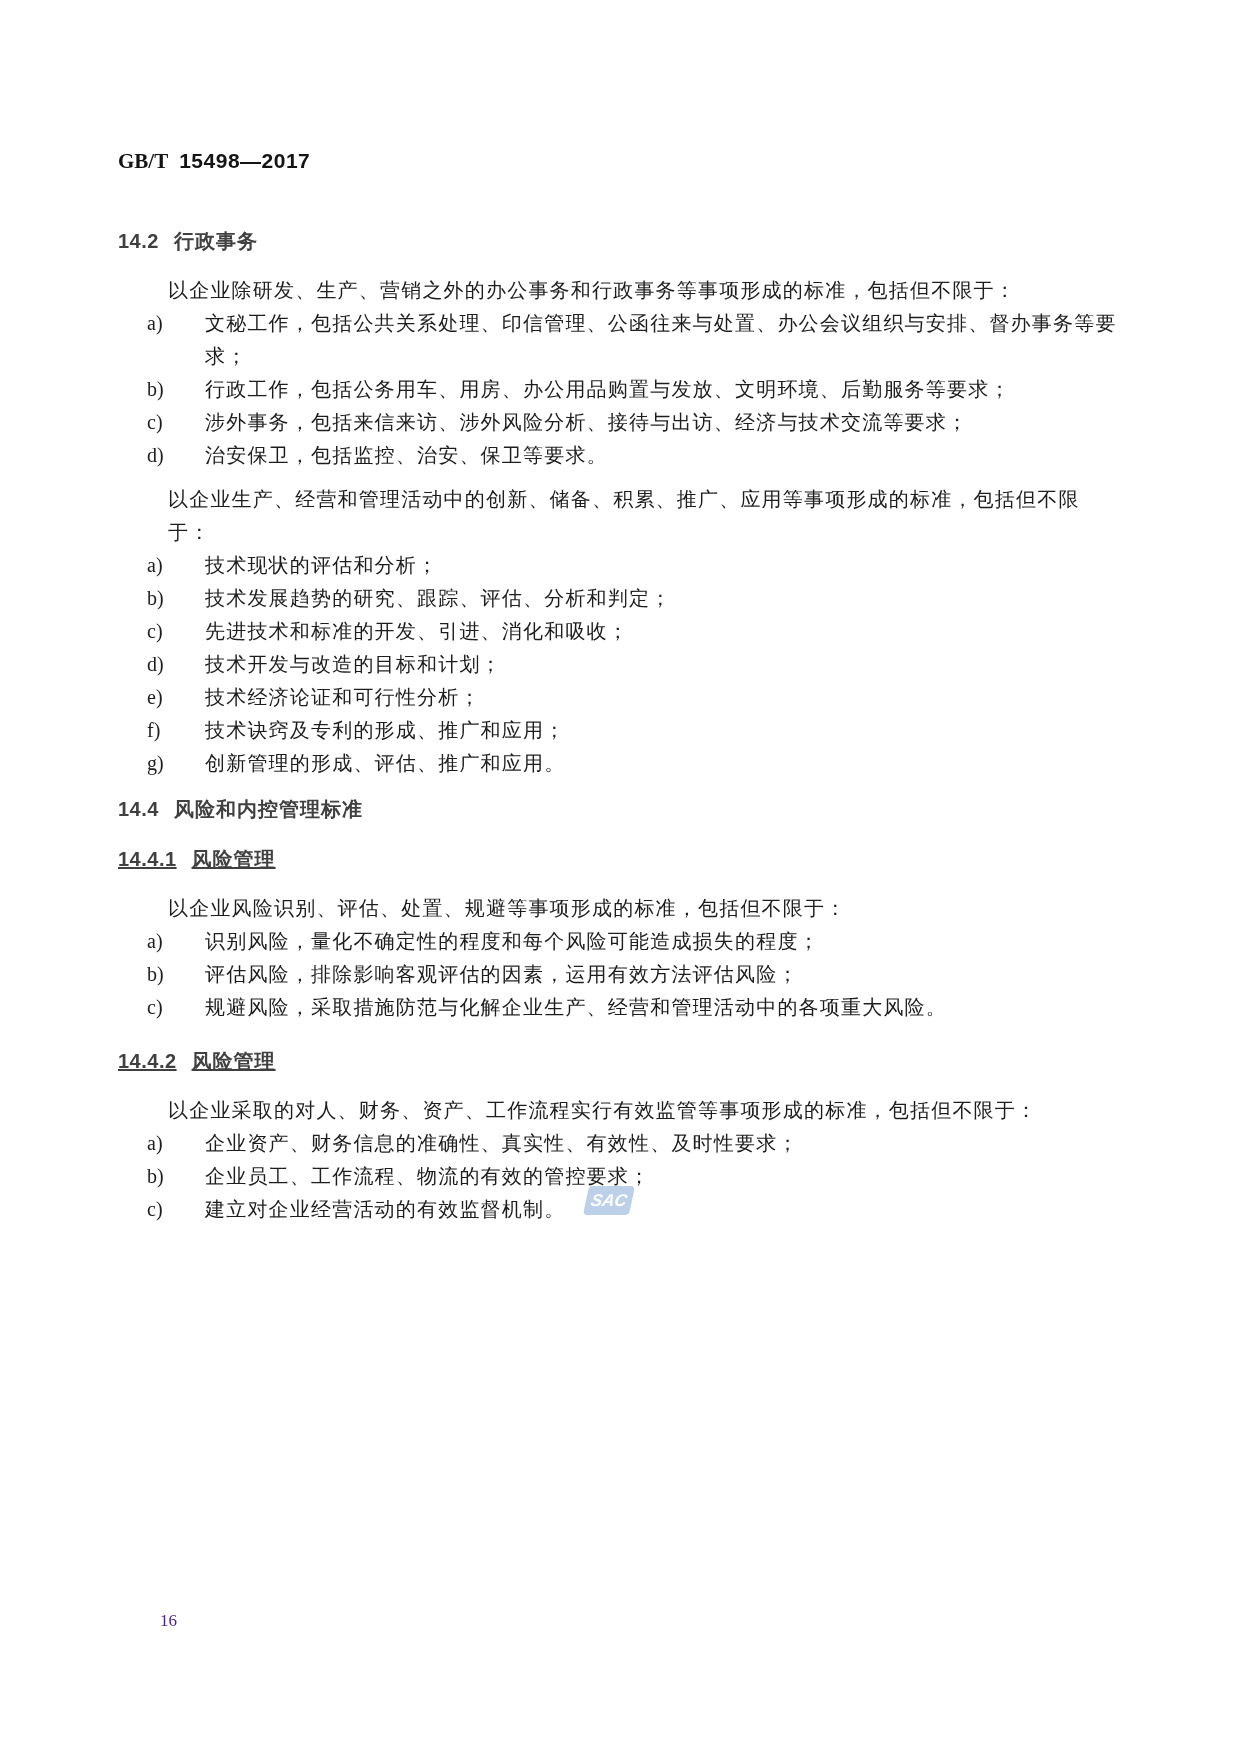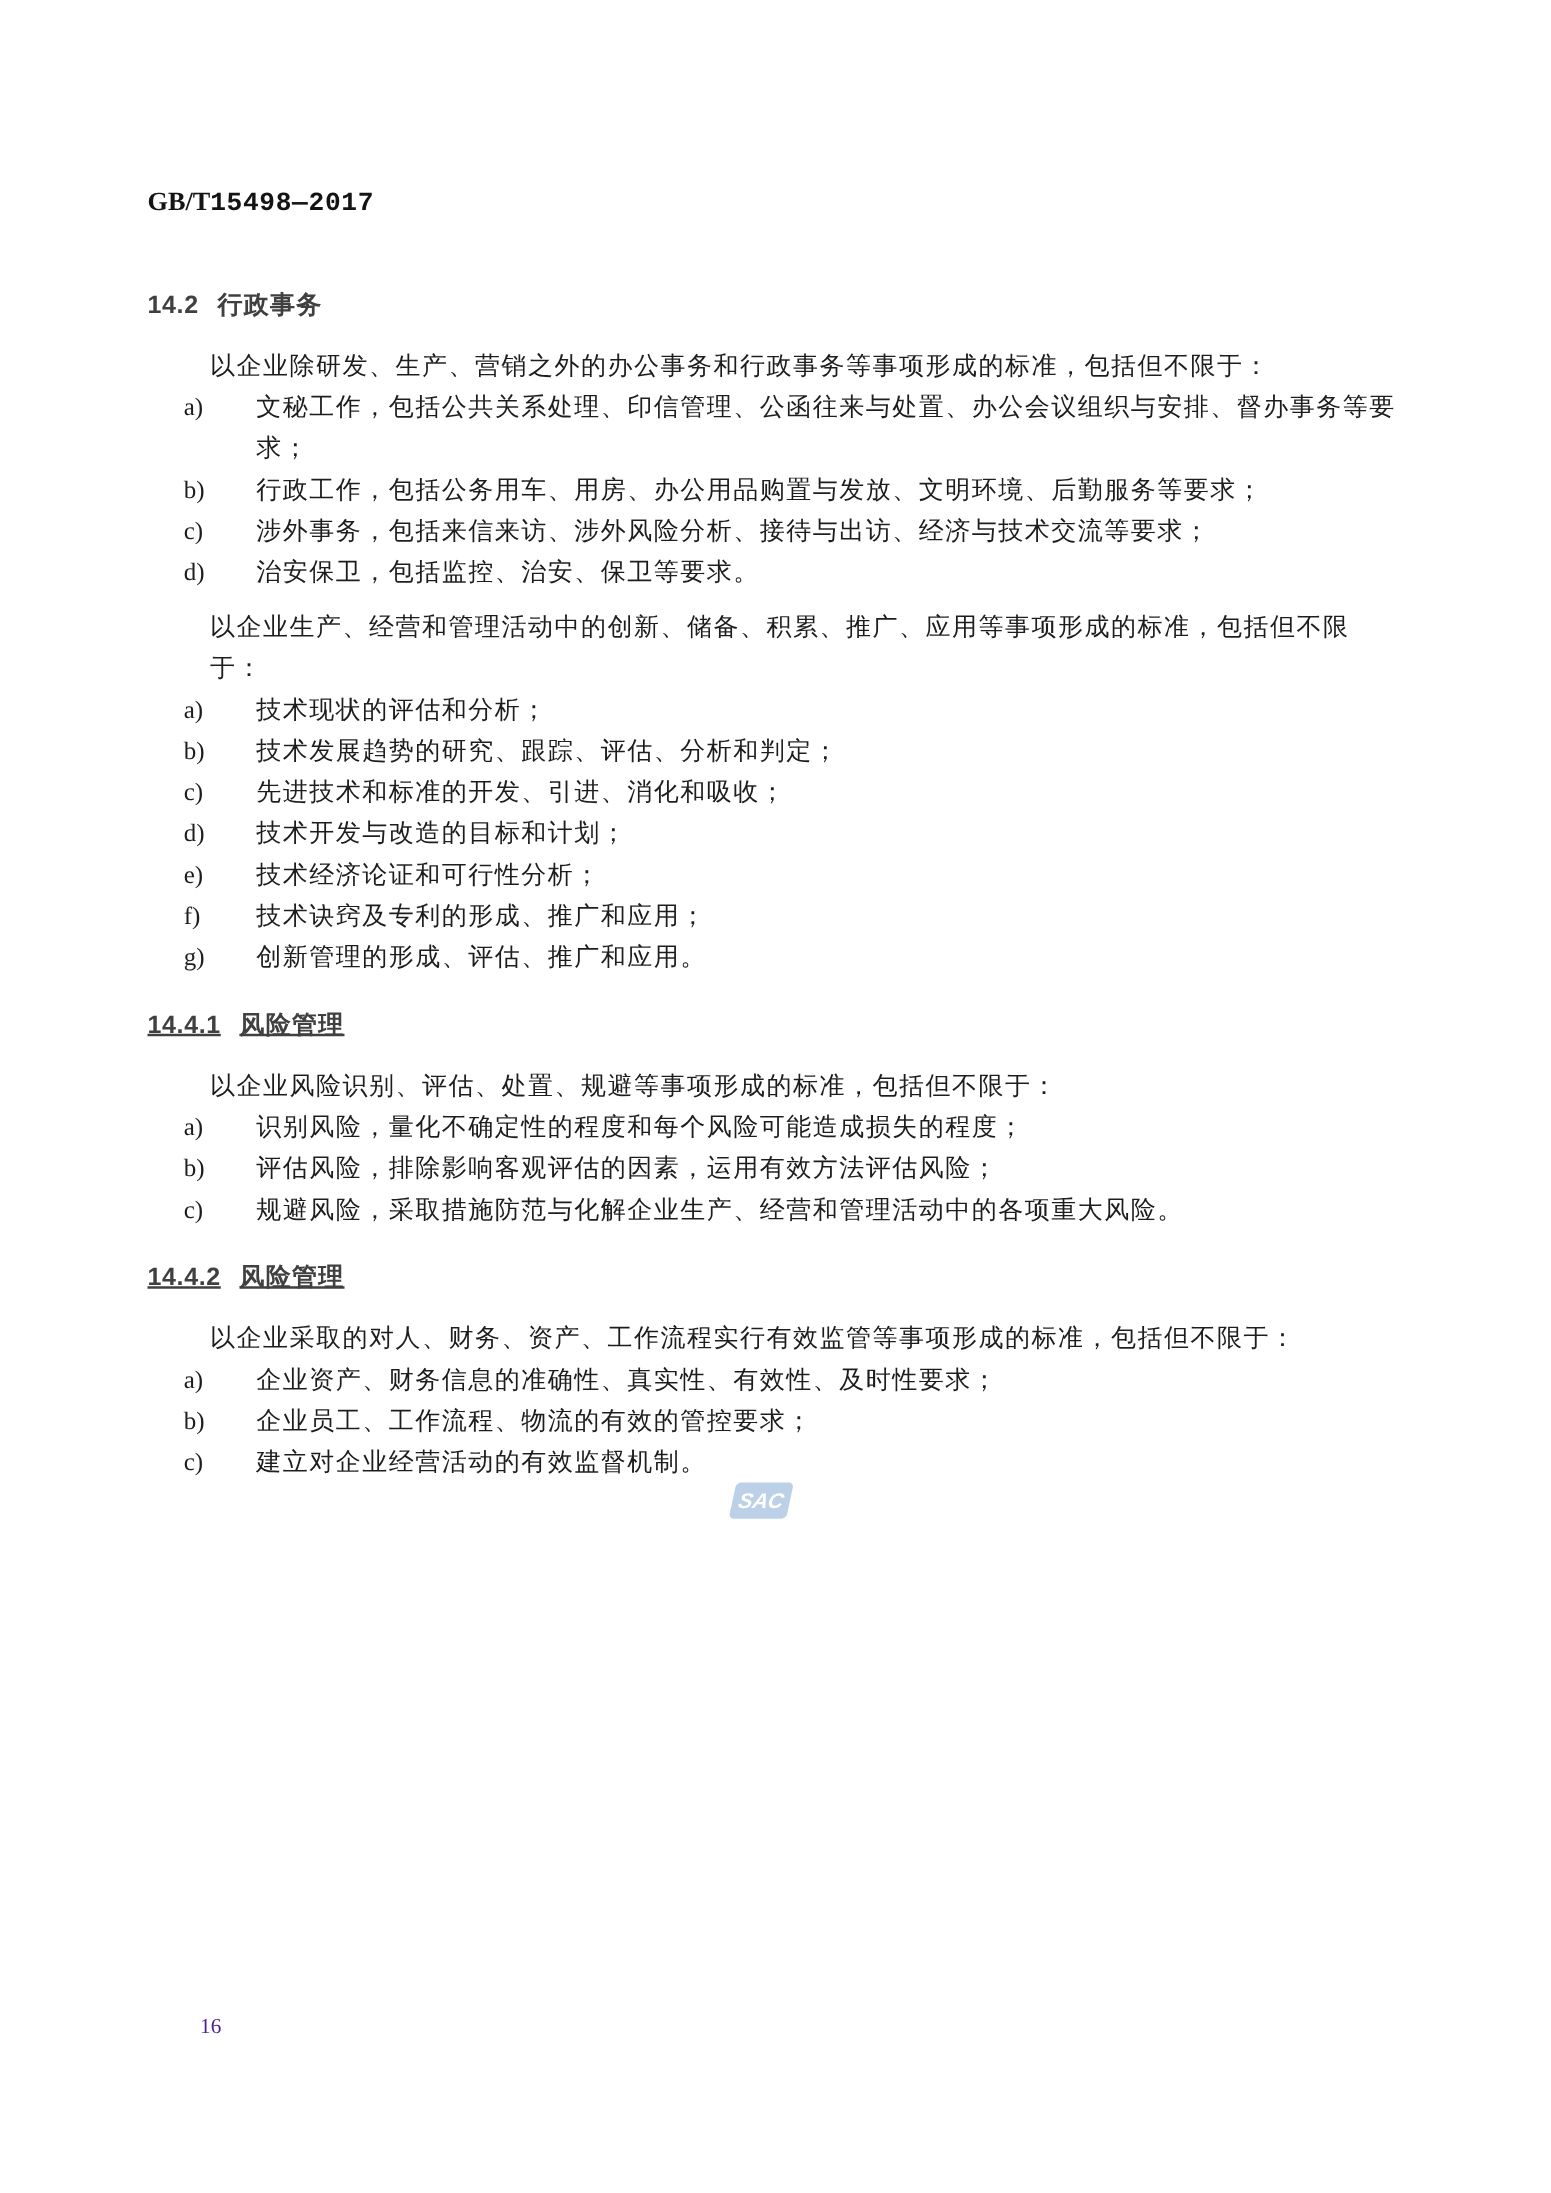--- a/index.html
+++ b/index.html
@@ -15,21 +15,22 @@
     overflow: hidden;
   }
   .content { position: relative; z-index: 1; }
   .doc-header {
     font-size: 21px;
     font-weight: bold;
     line-height: 26px;
     color: #141414;
   }
   .doc-header .code {
-    font-family: Liberation Mono, monospace;
+    margin-left: 11px;
+    font-family: Liberation Sans, sans-serif;
     font-weight: 600;
     letter-spacing: 0.5px;
   }
   h2, h3 {
     font-family: "Liberation Sans", "DejaVu Sans", sans-serif;
     font-size: 20px;
     font-weight: bold;
     color: #404040;
     line-height: 26px;
     margin: 16px 0 20px 0;
@@ -152,20 +153,23 @@
     </div>
     <div class="item">
       <span class="marker">f)</span>
         <span class="itext">技术诀窍及专利的形成、推广和应用；</span>
     </div>
     <div class="item">
       <span class="marker">g)</span>
         <span class="itext">创新管理的形成、评估、推广和应用。</span>
     </div>
 
+    <h2>
+      <span class="sec-num">14.4</span><span>风险和内控管理标准</span>
+    </h2>
 
     <h3>
       <span class="sec-num">14.4.1</span><span>风险管理</span>
     </h3>
     <p class="intro">以企业风险识别、评估、处置、规避等事项形成的标准，包括但不限于：</p>
     <div class="item">
       <span class="marker">a)</span>
         <span class="itext">识别风险，量化不确定性的程度和每个风险可能造成损失的程度；</span>
     </div>
     <div class="item">

